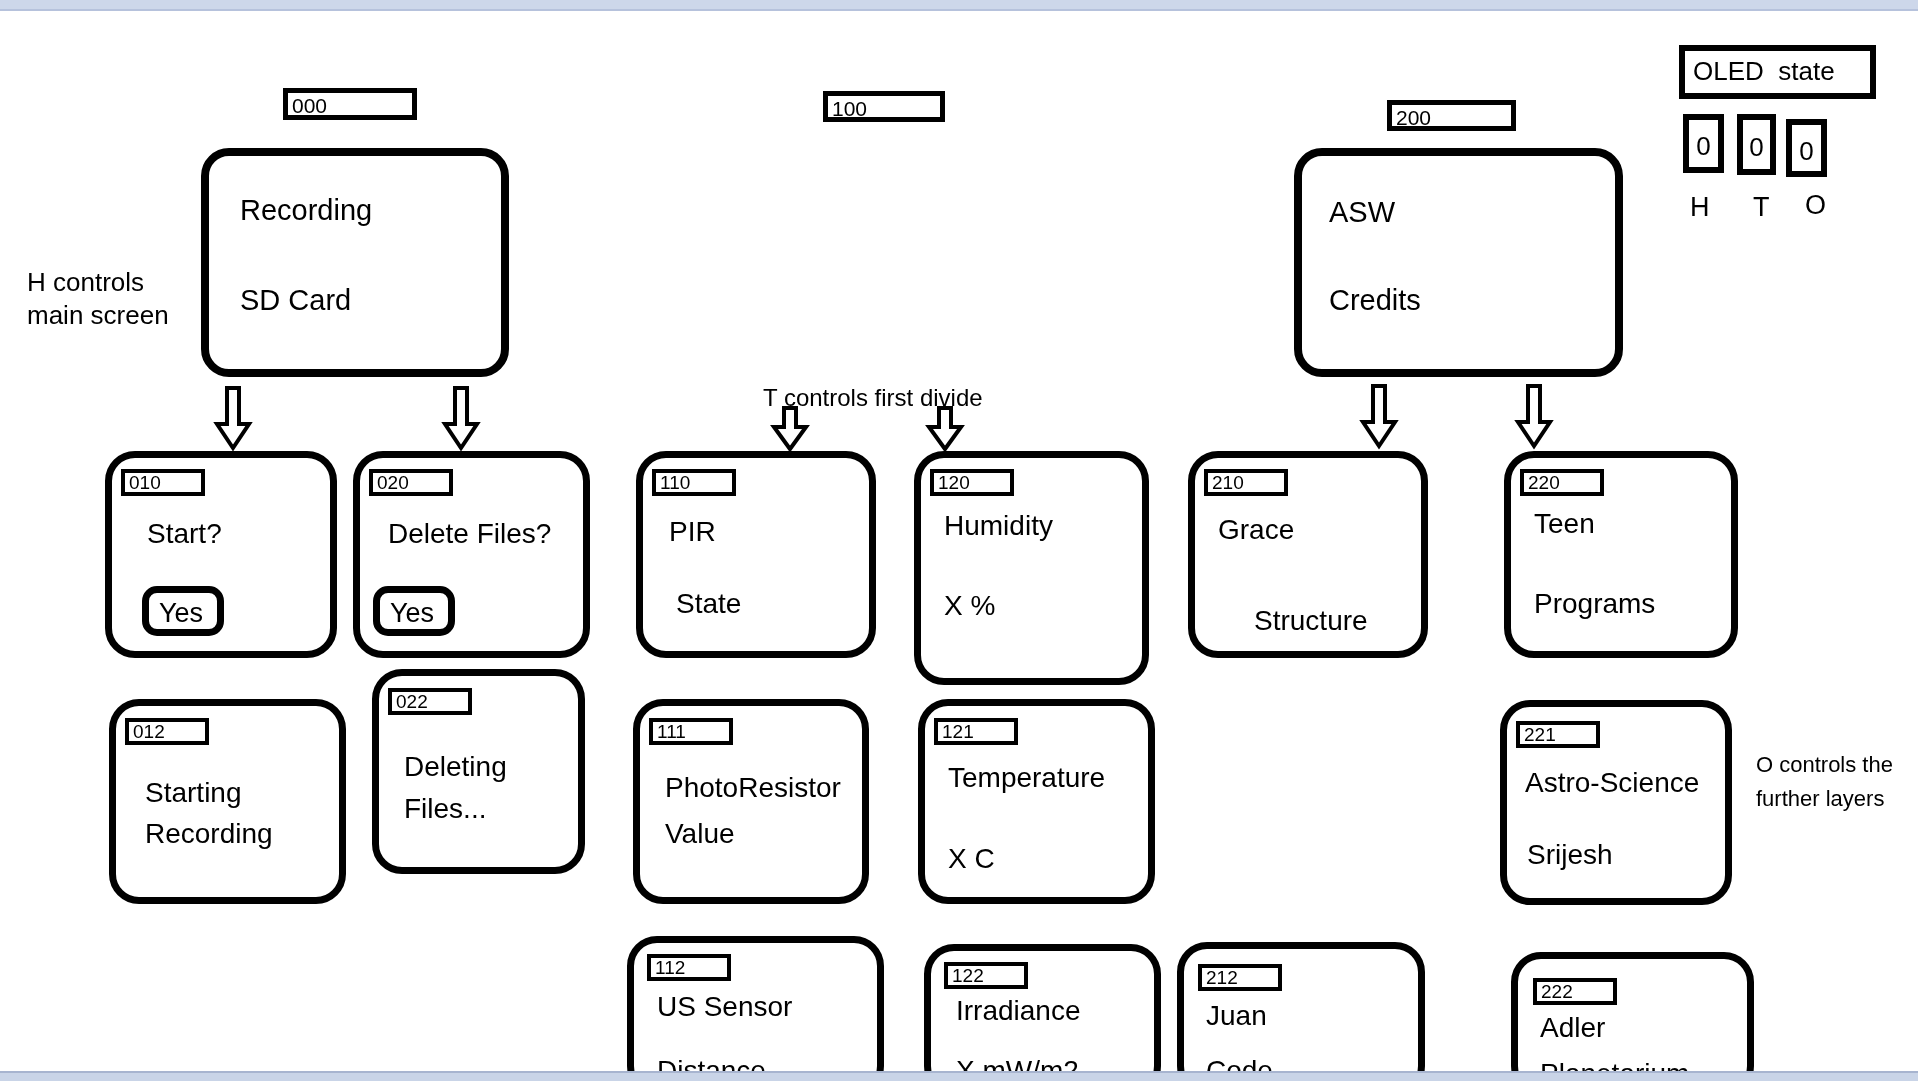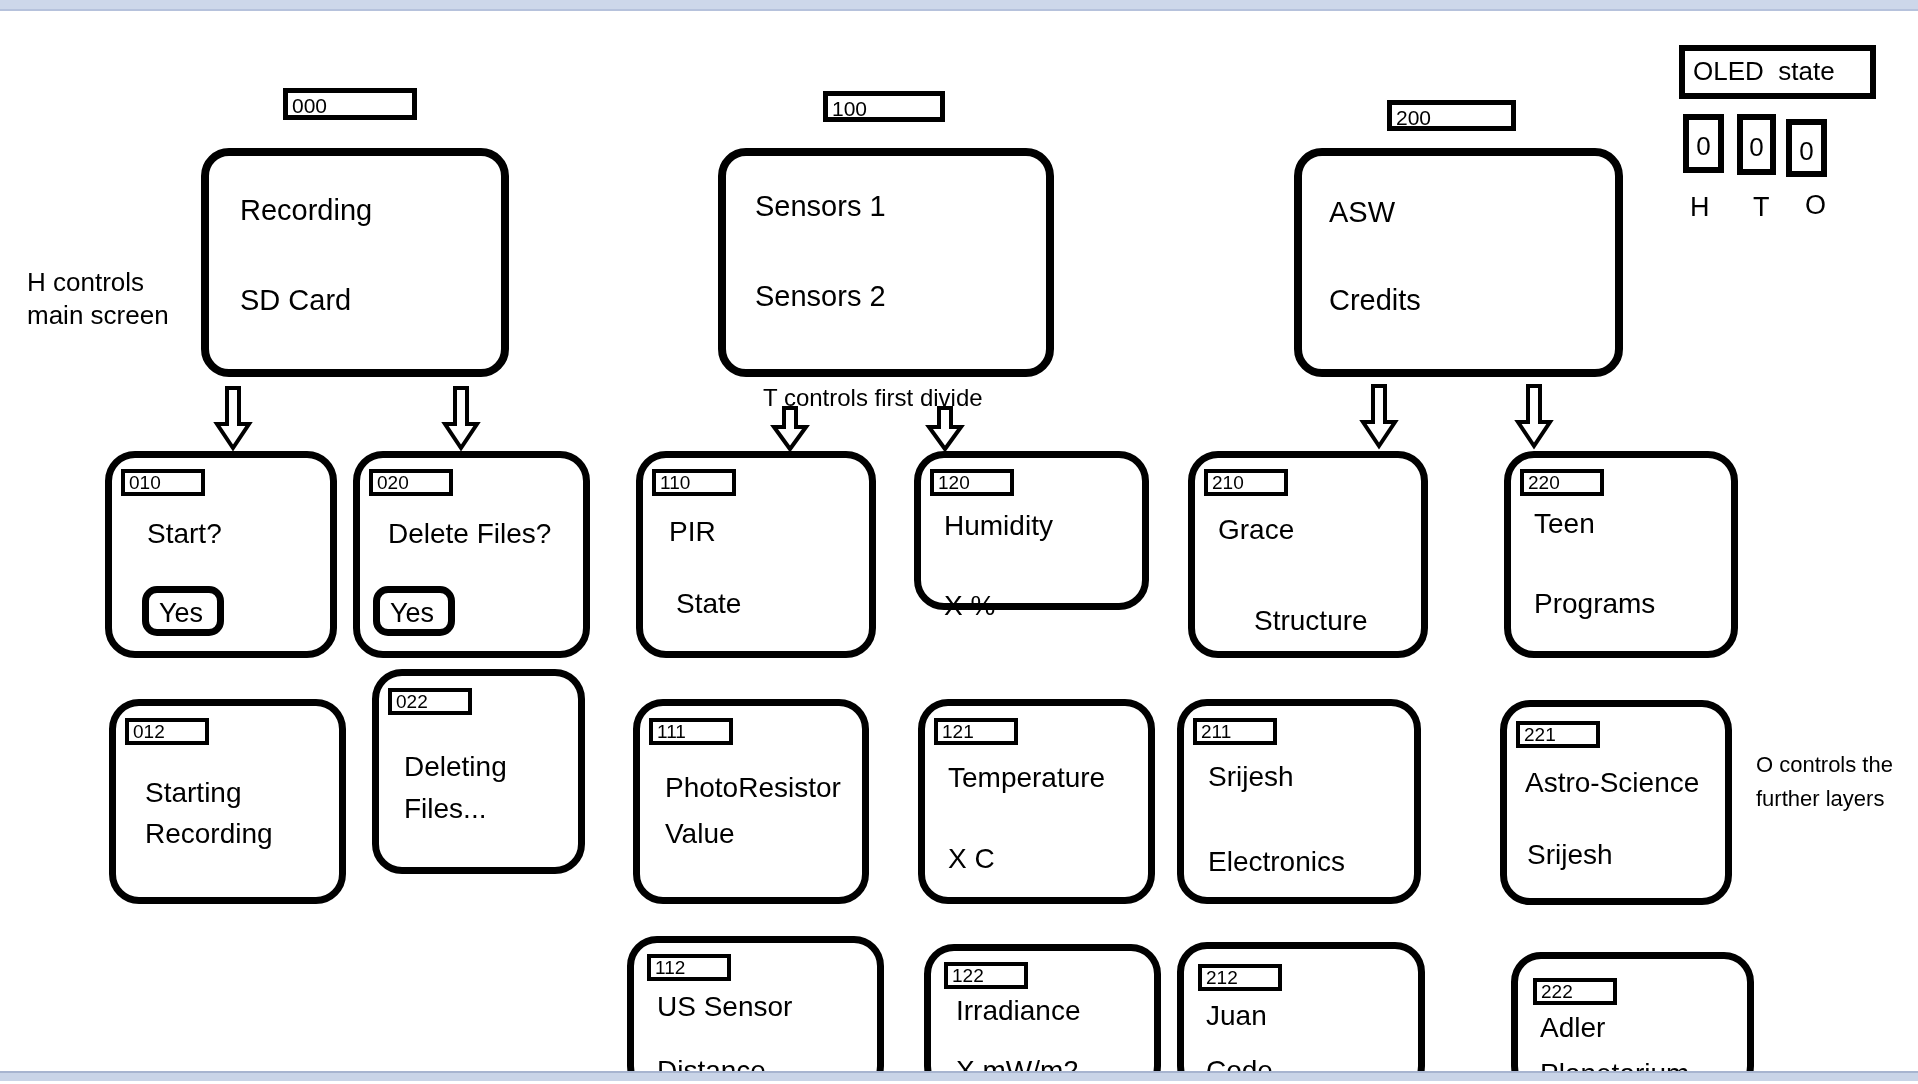--- a/index.html
+++ b/index.html
@@ -51,24 +51,20 @@
   <div class="cell-label" style="left:1805px;top:190px;">O</div>
 
   <div class="tag" style="left:283px;top:88px;width:134px;height:32px;">000</div>
   <div class="tag" style="left:823px;top:91px;width:122px;height:31px;">100</div>
   <div class="tag" style="left:1387px;top:100px;width:129px;height:31px;">200</div>
 
   <div class="n main" style="left:201px;top:148px;width:308px;height:229px;">
     <div class="l" style="left:31px;top:38px;">Recording</div>
     <div class="l" style="left:31px;top:128px;">SD Card</div>
   </div>
-  <div class="n main" style="left:718px;top:148px;width:336px;height:229px;">
-    <div class="l" style="left:29px;top:34px;">Sensors 1</div>
-    <div class="l" style="left:29px;top:124px;">Sensors 2</div>
-  </div>
   <div class="n main" style="left:1294px;top:148px;width:329px;height:229px;">
     <div class="l" style="left:27px;top:40px;">ASW</div>
     <div class="l" style="left:27px;top:128px;">Credits</div>
   </div>
 
   <svg id="arrows" width="1918" height="1084" viewBox="0 0 1918 1084">
     <g fill="#ffffff" stroke="#000000" stroke-width="4">
       <path d="M227 388 H239 V424 H249 L233 448 L217 424 H227 Z"></path>
       <path d="M455 388 H467 V424 H477 L461 448 L445 424 H455 Z"></path>
       <path d="M784 408 H796 V427 H806 L790 449 L774 427 H784 Z"></path>
@@ -86,21 +82,21 @@
   <div class="n" style="left:353px;top:451px;width:237px;height:207px;">
     <div class="itag" style="left:9px;top:11px;">020</div>
     <div class="l" style="left:28px;top:60px;">Delete Files?</div>
     <div class="b" style="left:13px;top:128px;width:82px;height:50px;">Yes</div>
   </div>
   <div class="n" style="left:636px;top:451px;width:240px;height:207px;">
     <div class="itag" style="left:9px;top:11px;">110</div>
     <div class="l" style="left:26px;top:58px;">PIR</div>
     <div class="l" style="left:33px;top:130px;">State</div>
   </div>
-  <div class="n" style="left:914px;top:451px;width:235px;height:159px;">
+  <div class="n" style="left:914px;top:451px;width:235px;height:234px;">
     <div class="itag" style="left:9px;top:11px;">120</div>
     <div class="l" style="left:23px;top:52px;">Humidity</div>
     <div class="l" style="left:23px;top:132px;">X %</div>
   </div>
   <div class="n" style="left:1188px;top:451px;width:240px;height:207px;">
     <div class="itag" style="left:9px;top:11px;">210</div>
     <div class="l" style="left:23px;top:56px;">Grace</div>
     <div class="l" style="left:23px;top:147px;margin-left:36px;">Structure</div>
   </div>
   <div class="n" style="left:1504px;top:451px;width:234px;height:207px;">
@@ -122,25 +118,20 @@
   <div class="n" style="left:633px;top:699px;width:236px;height:205px;">
     <div class="itag" style="left:9px;top:12px;">111</div>
     <div class="l" style="left:25px;top:66px;">PhotoResistor</div>
     <div class="l" style="left:25px;top:112px;">Value</div>
   </div>
   <div class="n" style="left:918px;top:699px;width:237px;height:205px;">
     <div class="itag" style="left:9px;top:12px;">121</div>
     <div class="l" style="left:23px;top:56px;">Temperature</div>
     <div class="l" style="left:23px;top:137px;">X C</div>
   </div>
-  <div class="n" style="left:1177px;top:699px;width:244px;height:205px;">
-    <div class="itag" style="left:9px;top:12px;">211</div>
-    <div class="l" style="left:24px;top:55px;">Srijesh</div>
-    <div class="l" style="left:24px;top:140px;">Electronics</div>
-  </div>
   <div class="n" style="left:1500px;top:700px;width:232px;height:205px;">
     <div class="itag" style="left:9px;top:14px;">221</div>
     <div class="l" style="left:18px;top:60px;">Astro-Science</div>
     <div class="l" style="left:20px;top:132px;">Srijesh</div>
   </div>
 
   <div class="n" style="left:627px;top:936px;width:257px;height:160px;">
     <div class="itag" style="left:13px;top:11px;">112</div>
     <div class="l" style="left:23px;top:48px;">US Sensor</div>
     <div class="l" style="left:23px;top:112px;">Distance</div>

